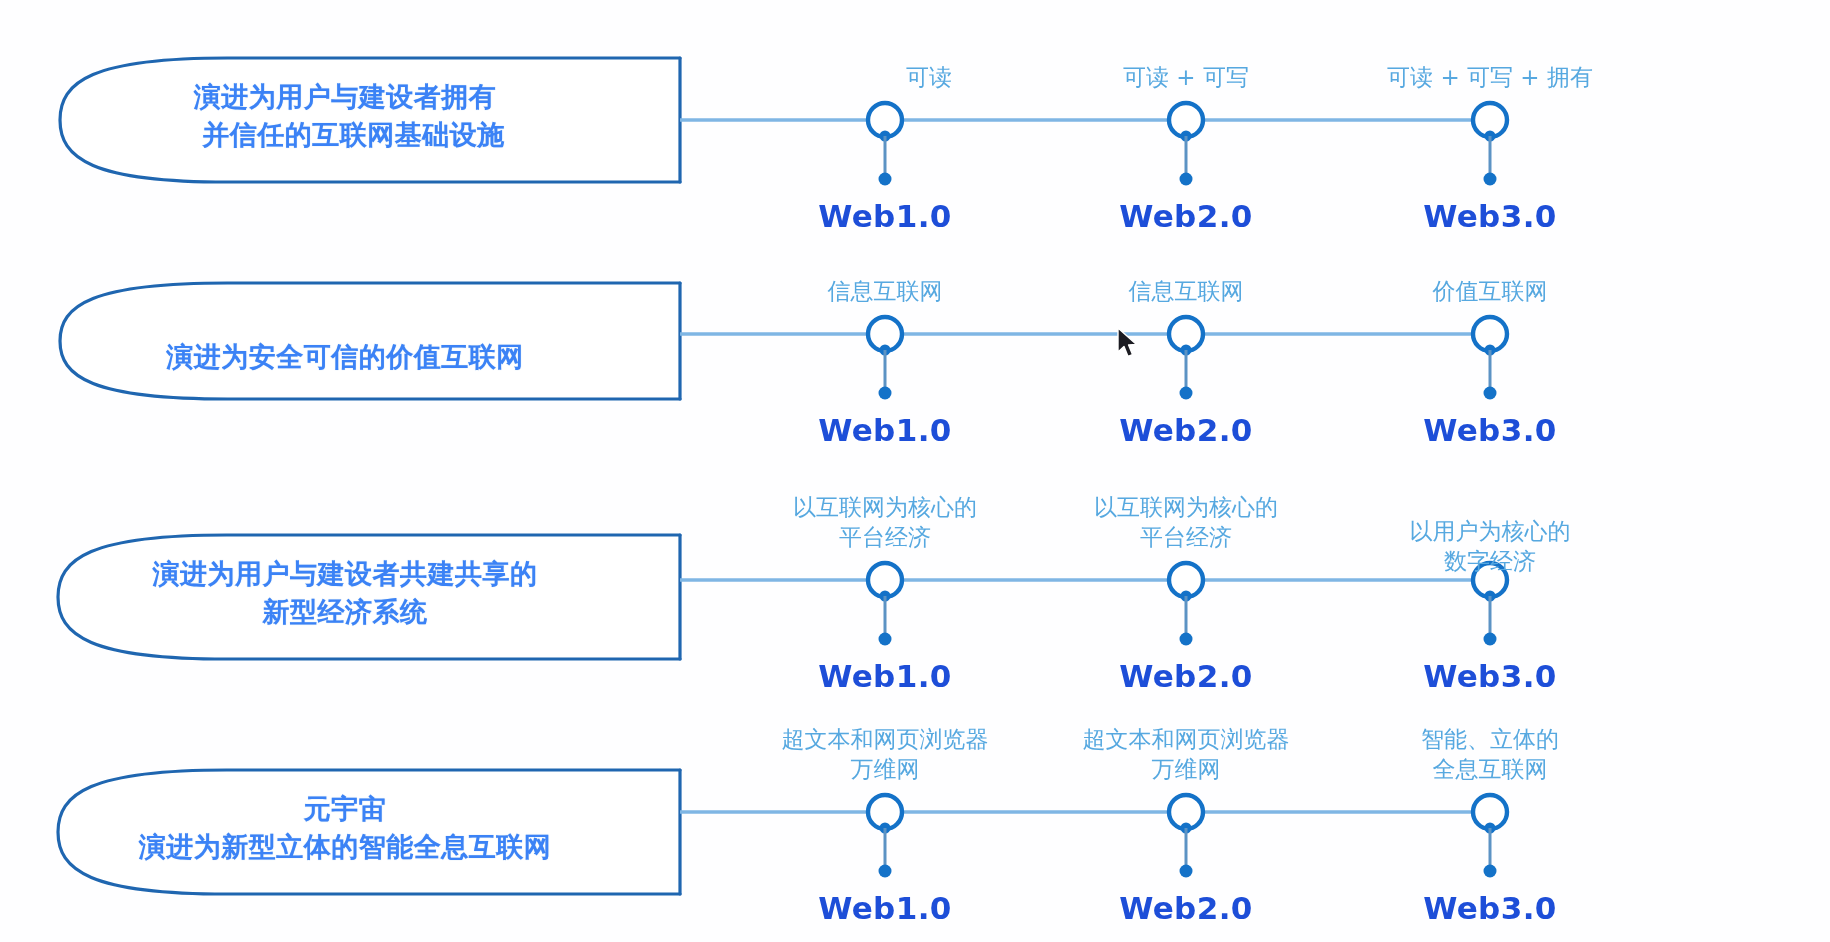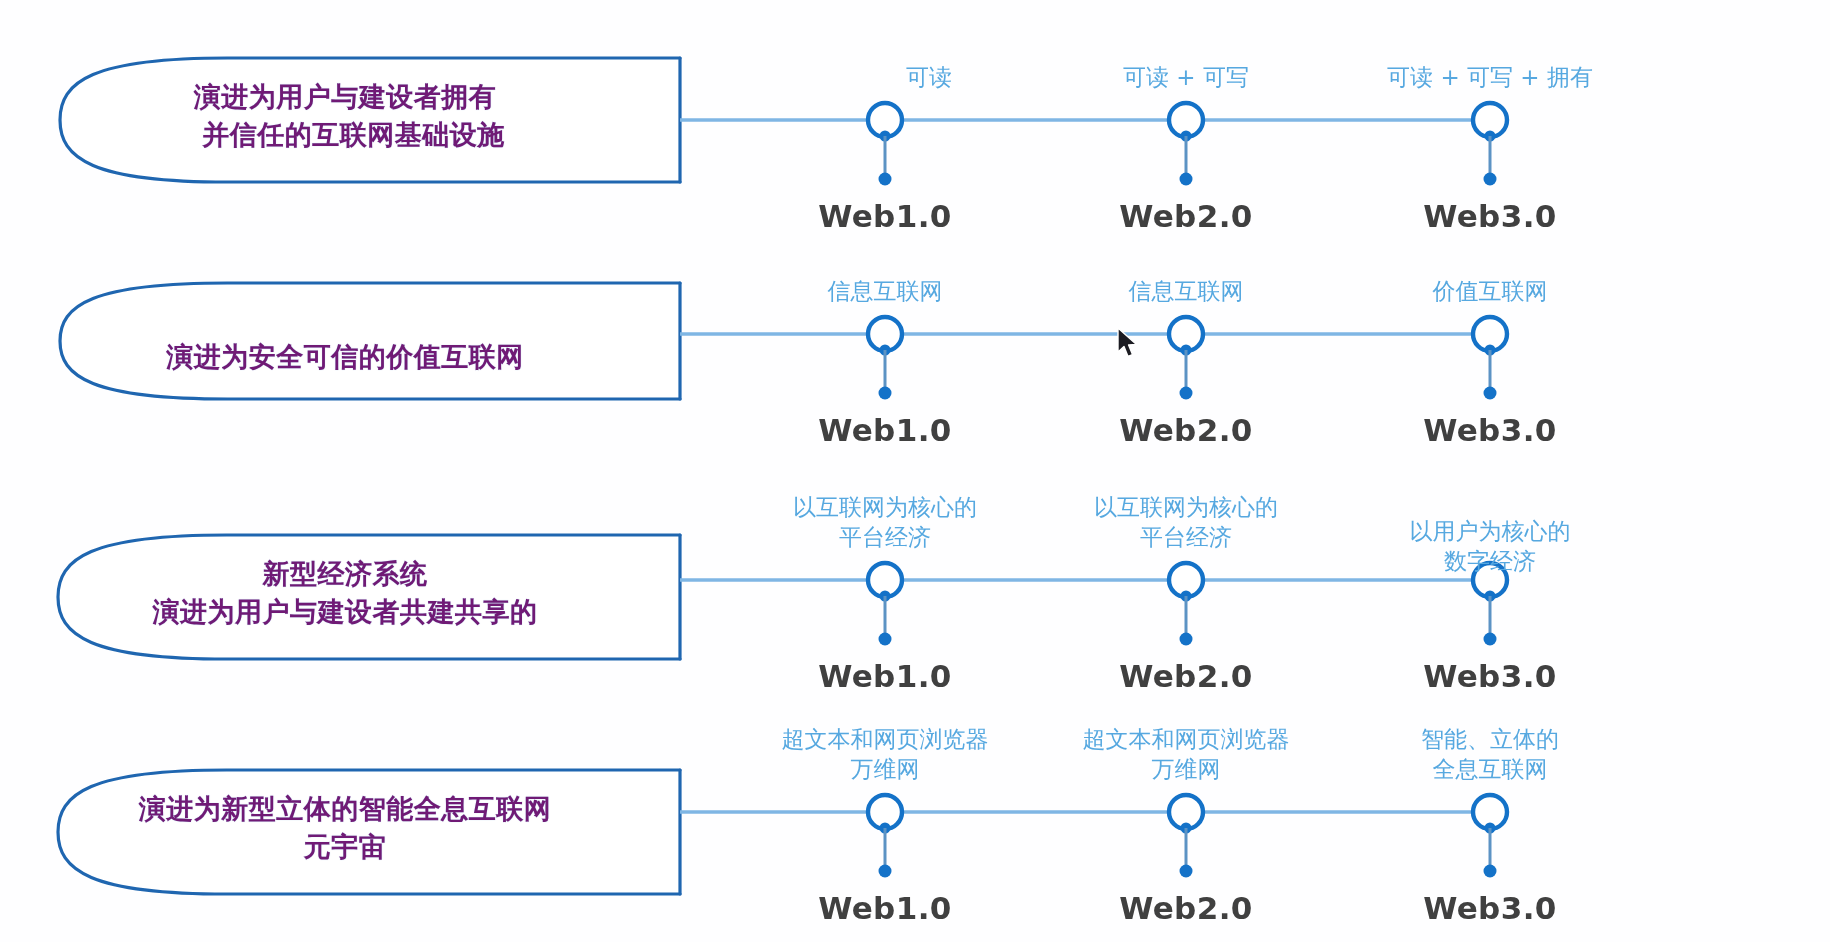--- a/index.html
+++ b/index.html
@@ -22,41 +22,41 @@
   }
   #diagram-svg {
     position: absolute;
     left: 0; top: 0;
     width: 1830px;
     height: 942px;
   }
   .row-label {
     position: absolute;
     text-align: center;
-    color: #701a75;
+    color: #3b82f6;
     font-weight: bold;
     font-size: 27px;
     line-height: 1.42;
     letter-spacing: 0.5px;
     white-space: nowrap;
     text-shadow: 0 0 1px rgba(24,120,210,0.35);
   }
   .node-caption {
     position: absolute;
     text-align: center;
     color: #56a8e0;
     font-size: 23px;
     line-height: 1.32;
     white-space: nowrap;
     transform: translateX(-50%);
   }
   .web-label {
     position: absolute;
     text-align: center;
-    color: #404040;
+    color: #1d4ed8;
     font-weight: bold;
     font-size: 31px;
     letter-spacing: 0.4px;
     white-space: nowrap;
     transform: translateX(-50%);
   }
   #cursor {
     position: absolute;
     width: 26px;
     height: 32px;
@@ -191,41 +191,41 @@
       <div class="web-label" style="left: 885px; top: 412px;">Web1.0</div>
       <div class="node-caption" style="left: 1186px; top: 276px;">
         <div style="height: 30px;">信息互联网</div>
       </div>
       <div class="web-label" style="left: 1186px; top: 412px;">Web2.0</div>
       <div class="node-caption" style="left: 1490px; top: 276px;">
         <div style="height: 30px;">价值互联网</div>
       </div>
       <div class="web-label" style="left: 1490px; top: 412px;">Web3.0</div>
       <div class="row-label" style="left: 0px; width: 690px; top: 555px;">
+        <div style="height: 38px;">演进为用户与建设者共建共享的</div>
         <div style="height: 38px;">新型经济系统</div>
-        <div style="height: 38px;">演进为用户与建设者共建共享的</div>
       </div>
       <div class="node-caption" style="left: 885px; top: 492px;">
         <div style="height: 30px;">以互联网为核心的</div>
         <div style="height: 30px;">平台经济</div>
       </div>
       <div class="web-label" style="left: 885px; top: 658px;">Web1.0</div>
       <div class="node-caption" style="left: 1186px; top: 492px;">
         <div style="height: 30px;">以互联网为核心的</div>
         <div style="height: 30px;">平台经济</div>
       </div>
       <div class="web-label" style="left: 1186px; top: 658px;">Web2.0</div>
       <div class="node-caption" style="left: 1490px; top: 516px;">
         <div style="height: 30px;">以用户为核心的</div>
         <div style="height: 30px;">数字经济</div>
       </div>
       <div class="web-label" style="left: 1490px; top: 658px;">Web3.0</div>
       <div class="row-label" style="left: 0px; width: 690px; top: 790px;">
+        <div style="height: 38px;">元宇宙</div>
         <div style="height: 38px;">演进为新型立体的智能全息互联网</div>
-        <div style="height: 38px;">元宇宙</div>
       </div>
       <div class="node-caption" style="left: 885px; top: 724px;">
         <div style="height: 30px;">超文本和网页浏览器</div>
         <div style="height: 30px;">万维网</div>
       </div>
       <div class="web-label" style="left: 885px; top: 890px;">Web1.0</div>
       <div class="node-caption" style="left: 1186px; top: 724px;">
         <div style="height: 30px;">超文本和网页浏览器</div>
         <div style="height: 30px;">万维网</div>
       </div>

